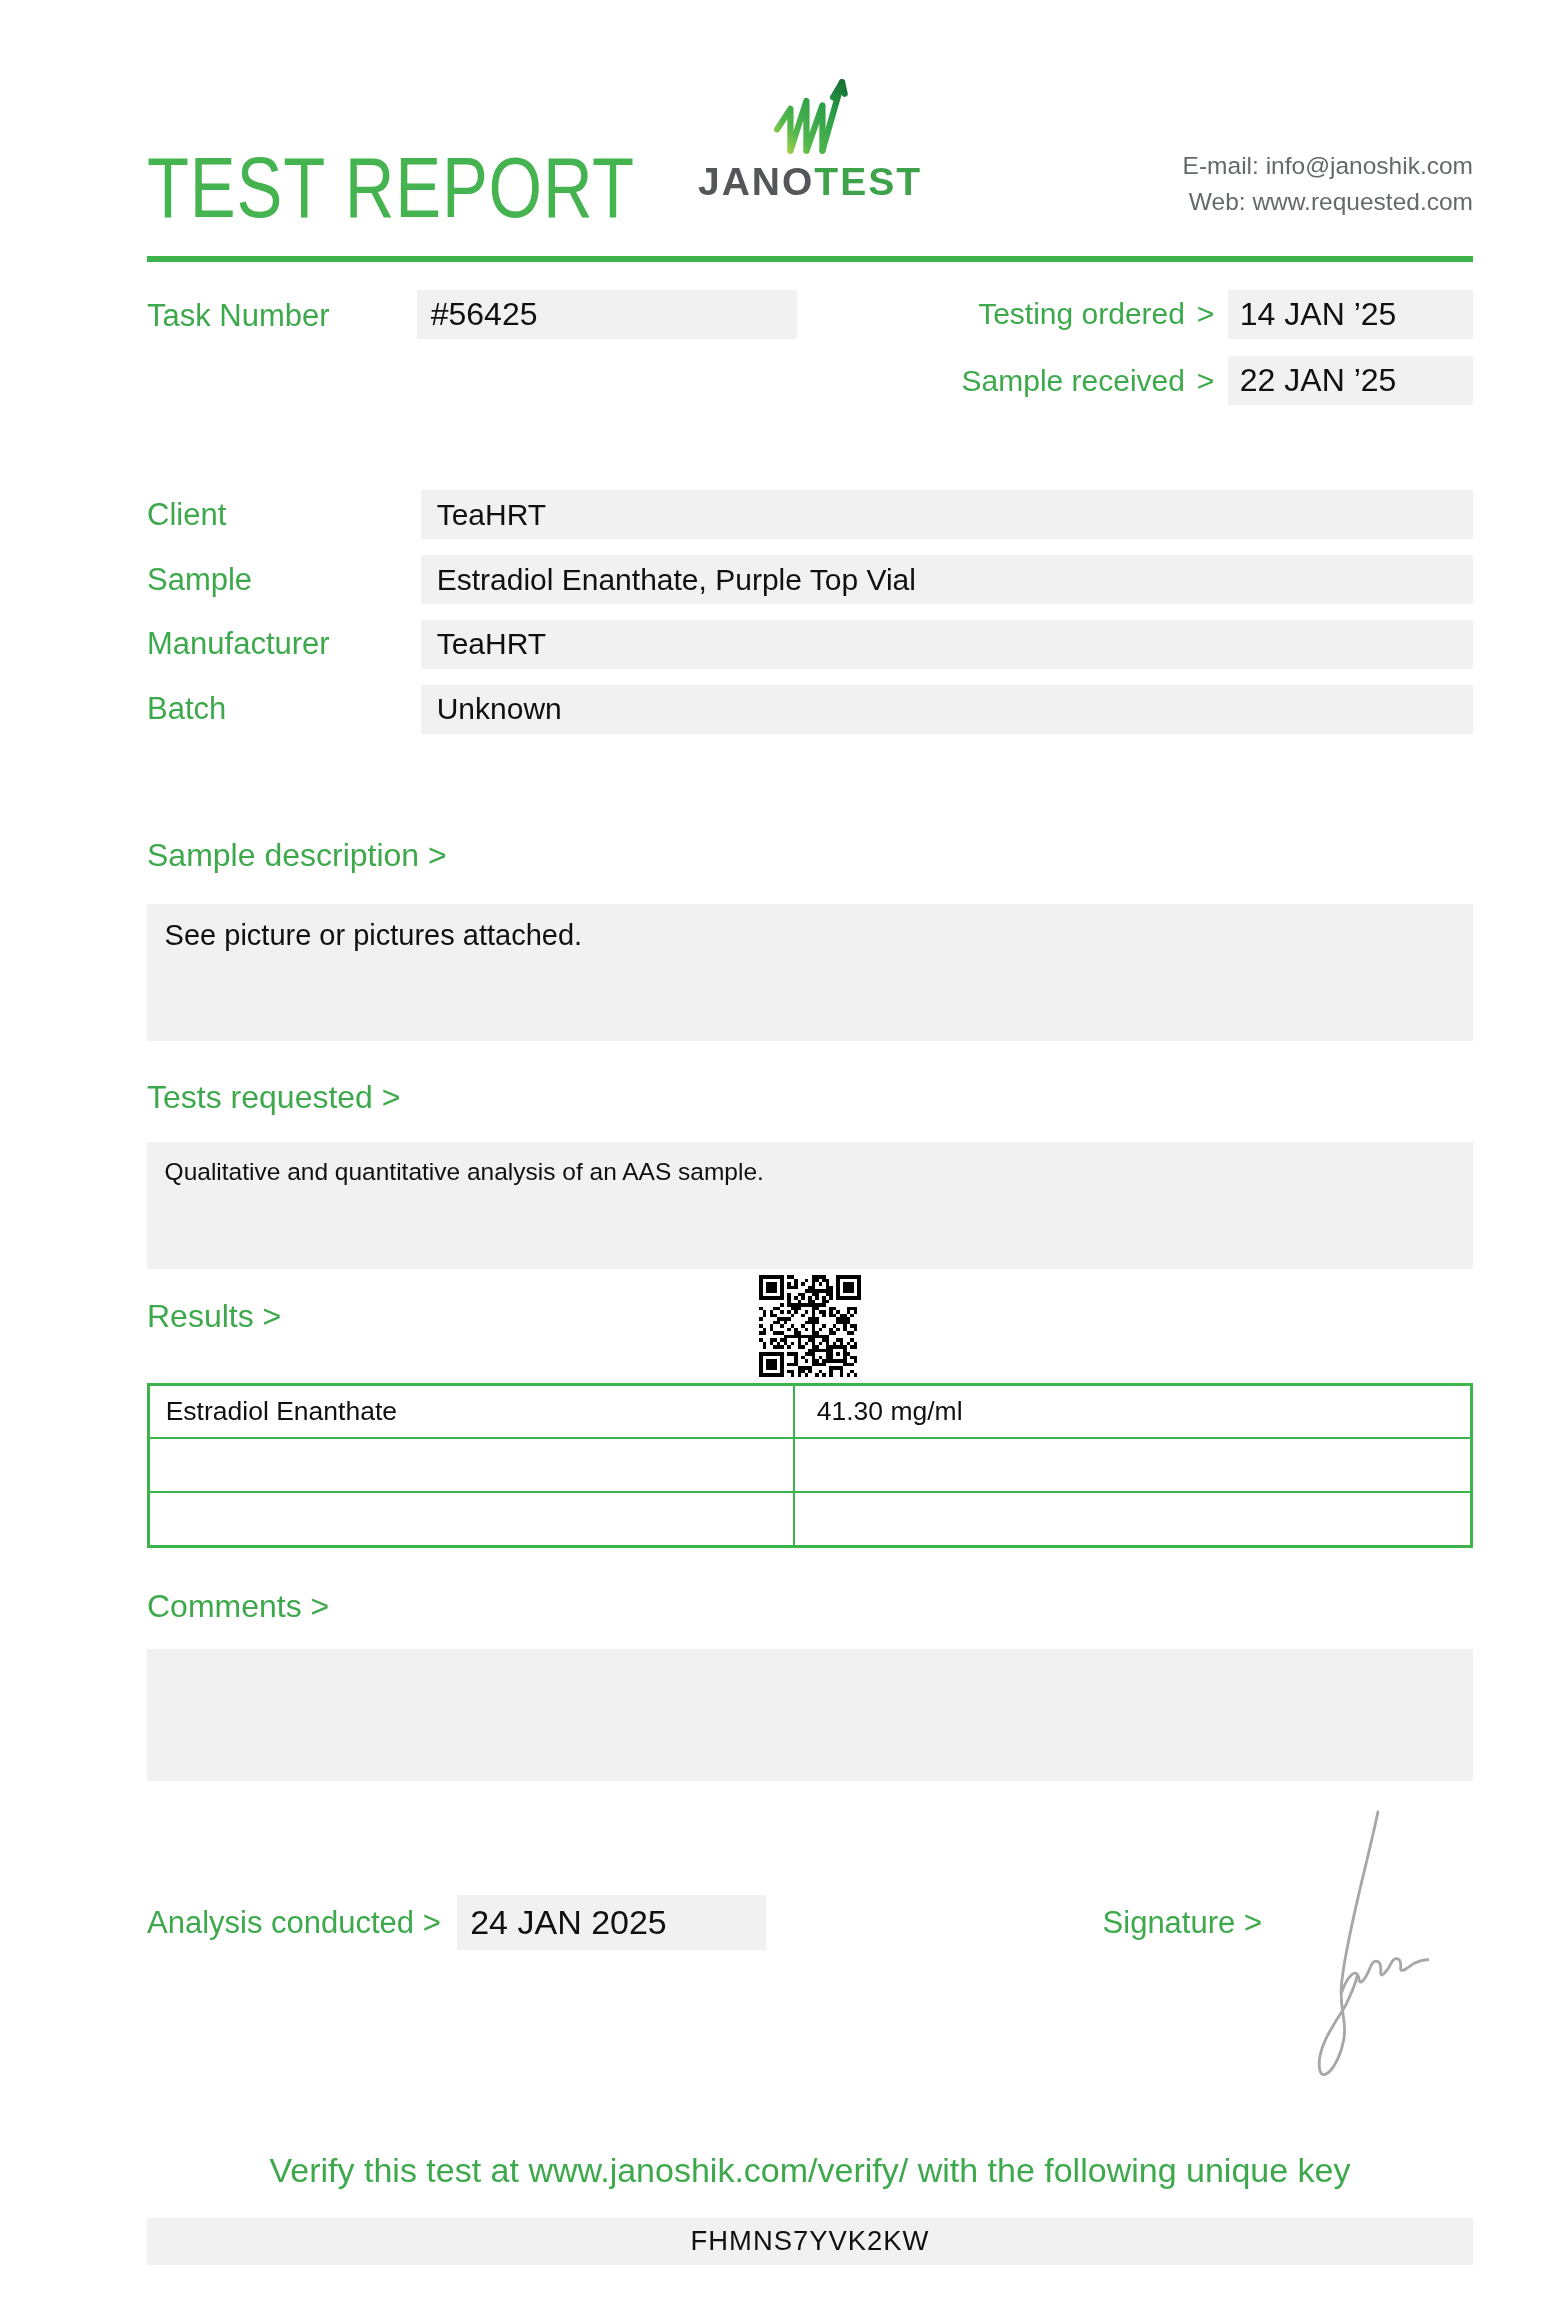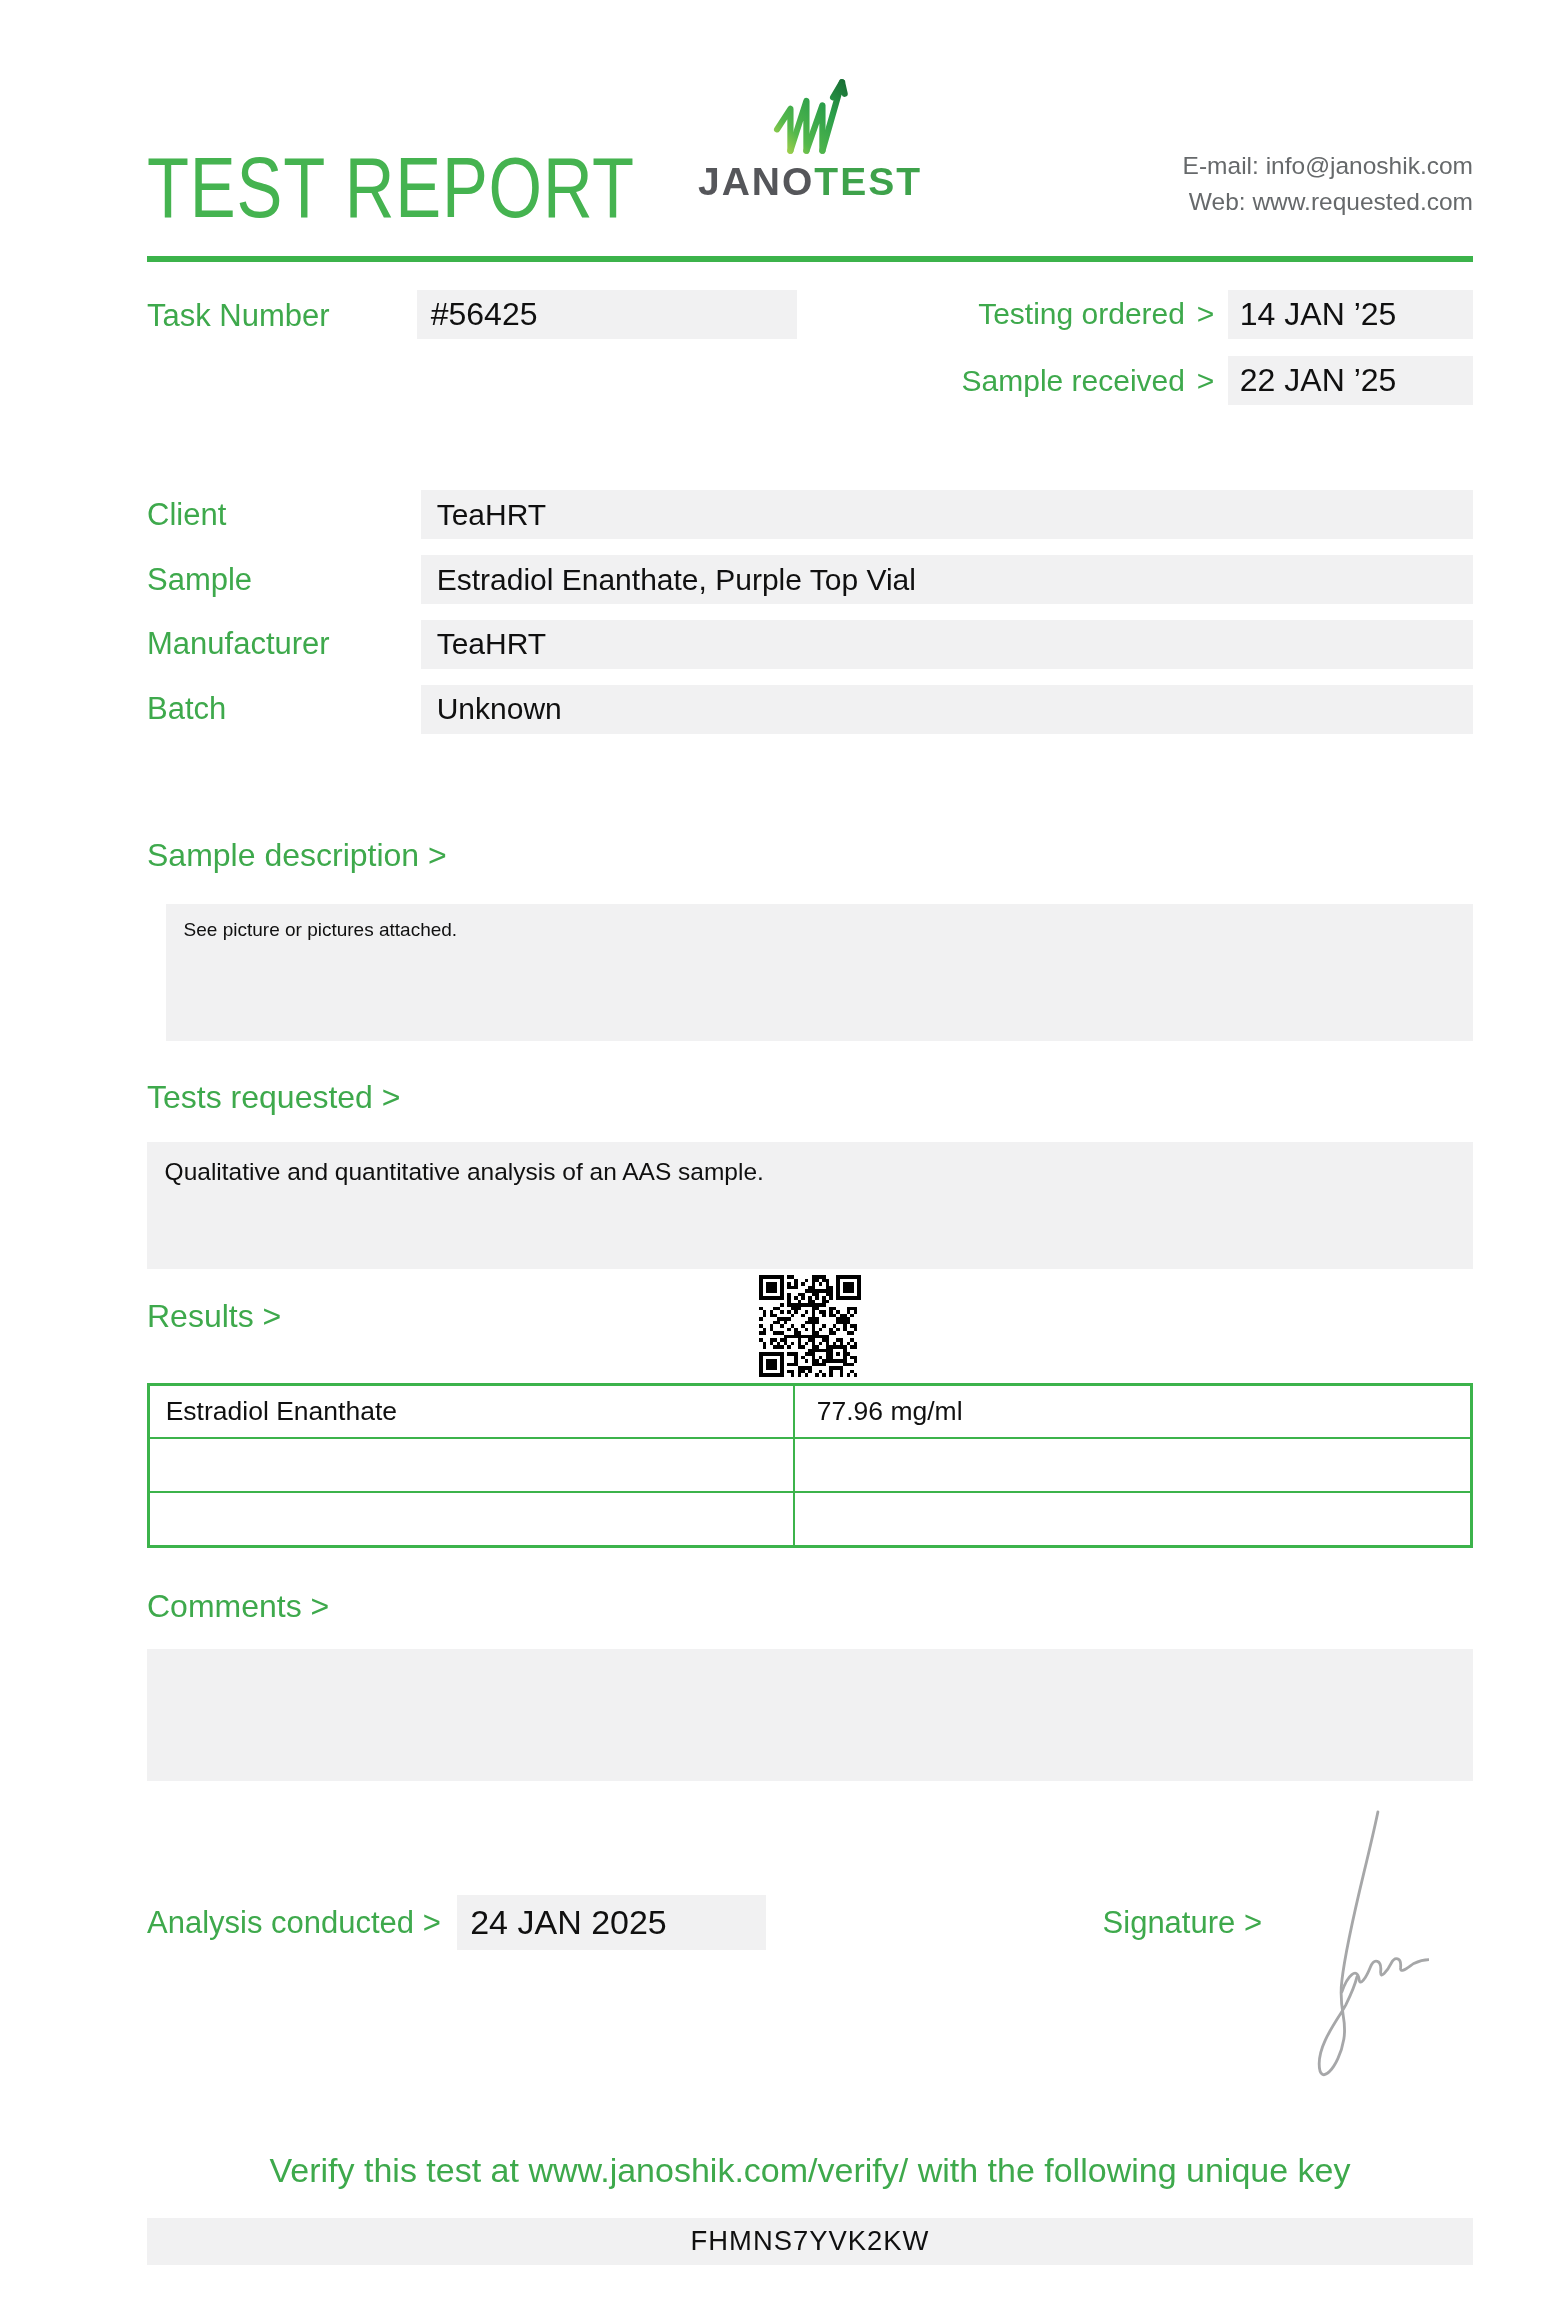--- a/index.html
+++ b/index.html
@@ -41,21 +41,21 @@
 
   
   .info-rows { margin-top:85px; display:flex; flex-direction:column; gap:15.7px; }
   .info-row { display:flex; height:49px; }
   .info-label { width:274px; font-size:31px; align-self:center; }
   .info-box { flex:1; font-size:30px; padding-left:15.7px; }
 
   
   .section-heading { font-size:32px; line-height:39px; color:#3EA94C; }
   .sd-heading { margin-top:102px; }
-  .sd-box { margin-top:29px; height:137px; align-items:flex-start; padding:15.7px 17.6px; font-size:19px;margin-left:19px; }
+  .sd-box { margin-top:29px; height:137px; align-items:flex-start; padding:15.7px 17.6px; font-size:29px; }
   .tr-heading { margin-top:37px; }
   .tr-box { margin-top:25.5px; height:127px; align-items:flex-start; padding:15.7px 17.6px; font-size:24.5px; }
 
   
   .results-strip { position:relative; margin-top:5.9px; height:102px; }
   .results-heading { position:absolute; left:0; bottom:41px; }
   .qr { display:block; margin:0 auto; }
 
   .results-table { margin-top:5.9px; width:100%; border-collapse:collapse; border:3.9px solid #3CB34B; }
   .results-table td { border:2.9px solid #3CB34B; height:54px; font-size:26.5px; vertical-align:middle; }
@@ -446,21 +446,21 @@
         <rect x="23" y="28" width="1" height="1"></rect>
         <rect x="25" y="28" width="1" height="1"></rect>
         <rect x="27" y="28" width="1" height="1"></rect>
       </svg>
   </div>
 
   <table class="results-table">
     <tbody>
       <tr>
         <td class="c0">Estradiol Enanthate</td>
-        <td class="c1">77.96 mg/ml</td>
+        <td class="c1">41.30 mg/ml</td>
       </tr>
       <tr>
         <td class="c0"></td>
         <td class="c1"></td>
       </tr>
       <tr>
         <td class="c0"></td>
         <td class="c1"></td>
       </tr>
     </tbody>

